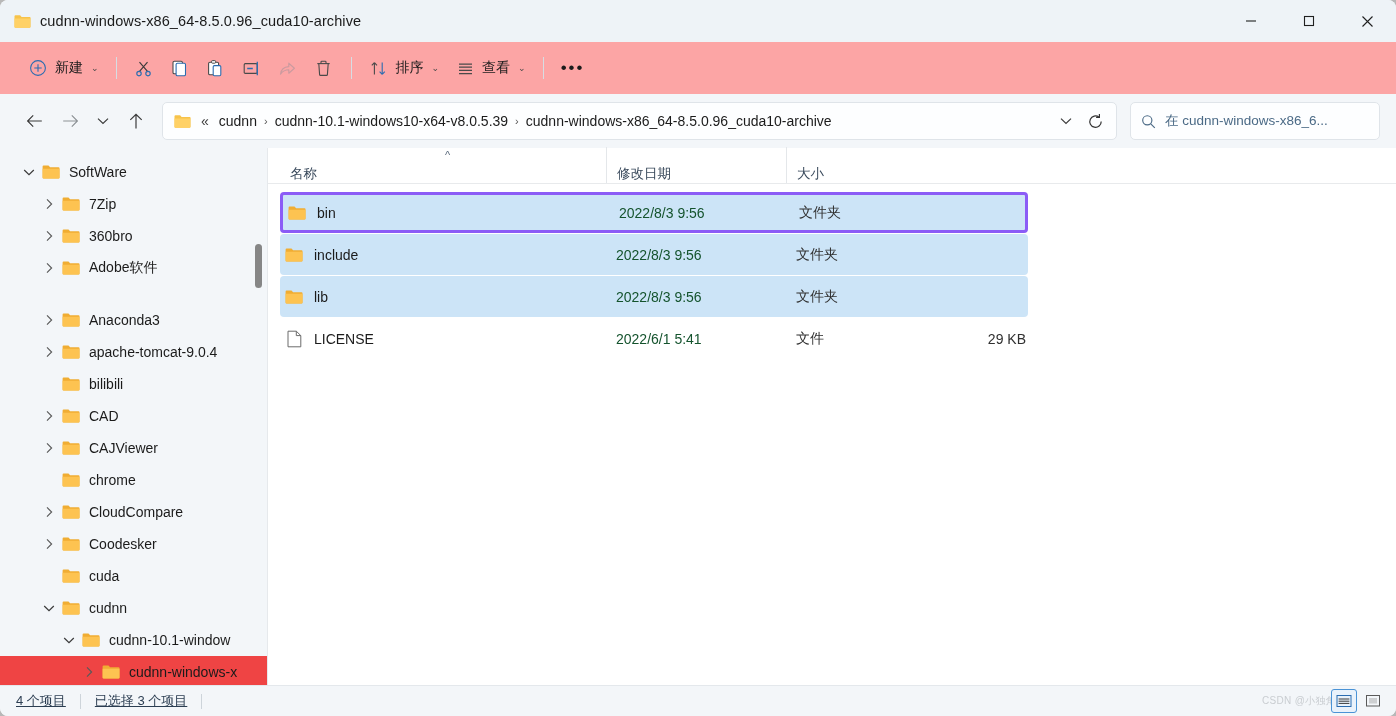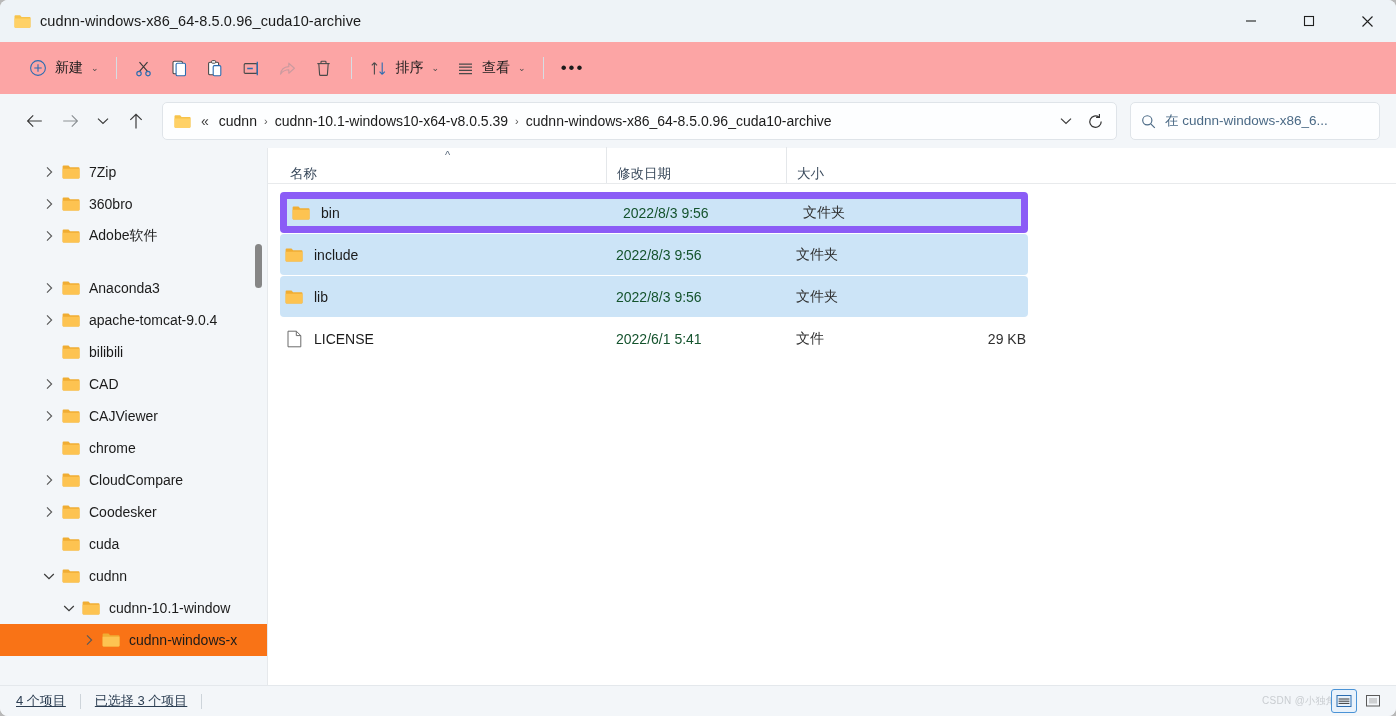--- a/index.html
+++ b/index.html
@@ -104,21 +104,21 @@
     background: #f3f6f9;
     position: relative;
     overflow: hidden;
     padding-top: 8px;
   }
   .tree-item {
     height: 32px; display: flex; align-items: center;
     font-size: 14px; color: #1b1b1b; white-space: nowrap;
     padding-right: 4px;
   }
-  .tree-item.selected { background: #f97316; }
+  .tree-item.selected { background: #ef4444; }
   .twisty {
     width: 22px; flex: 0 0 22px; display: flex; align-items: center; justify-content: center;
     color: #5a5a5a; font-size: 10px;
   }
   .tree-folder { width: 22px; flex: 0 0 22px; display: flex; align-items: center; justify-content:center; margin-right: 7px; }
   .sb-scroll {
     position: absolute; right: 6px; top: 0;
     width: 7px; height: 100%;
   }
   .sb-thumb {
@@ -151,21 +151,21 @@
     font-size: 11px; color: #5a6a7c;
   }
   .rows { flex: 1 1 auto; padding: 8px 0 0 12px; overflow: hidden; }
   .row {
     height: 41px; display: flex; align-items: center;
     font-size: 14px; color: #1b1b1b;
     border-radius: 4px; margin-bottom: 1px;
     width: 748px;
   }
   .row.selected { background: #cce4f7; }
-  .row.focused { border: 7px solid #8b5cf6; }
+  .row.focused { border: 3px solid #8b5cf6; }
   .cell { padding-left: 10px; white-space: nowrap; overflow: hidden; }
   .cell-name { width: 326px; flex: 0 0 326px; display: flex; align-items: center; gap: 10px; padding-left: 4px;}
   .cell-date { width: 180px; flex: 0 0 180px; color: #14532d; }
   .cell-type { width: 150px; flex: 0 0 150px; color: #303030; }
   .cell-size { width: 96px;  flex: 0 0 96px; color: #303030; text-align: right; padding-right: 6px; padding-left: 0; }
 
   
   .statusbar {
     height: 31px; flex: 0 0 31px;
     background: #f3f6f9;
@@ -379,20 +379,34 @@
         </svg>
       </span>
       <span class="search-ph">在 cudnn-windows-x86_6...</span>
     </div>
   </div>
 
   <div class="body">
 
     <div class="sidebar">
       <div id="tree-container">
+          <div class="tree-item" style="padding-left: 18px;">
+            <span class="twisty">
+              <svg width="12" height="9" viewBox="0 0 12 9">
+                <path d="M1.2 2L6 6.7 10.8 2" stroke="#3a3a3a" stroke-width="1.2" fill="none"></path>
+              </svg>
+            </span>
+            <span class="tree-folder">
+              <svg width="18" height="16" viewBox="0 0 18 16">
+                <path d="M0.6 2.6a1 1 0 0 1 1-1h4.9l1.6 1.7h8.4a1 1 0 0 1 1 1v9.3a1 1 0 0 1-1 1H1.6a1 1 0 0 1-1-1z" fill="#f0ad33"></path>
+                <path d="M0.6 4.8h16.9v8.8a1 1 0 0 1-1 1H1.6a1 1 0 0 1-1-1z" fill="#fdc351"></path>
+              </svg>
+            </span>
+            <span>SoftWare</span>
+          </div>
           <div class="tree-item" style="padding-left: 38px;">
             <span class="twisty">
               <svg width="9" height="12" viewBox="0 0 9 12">
                 <path d="M2 1.4L6.6 6 2 10.6" stroke="#5a5a5a" stroke-width="1.15" fill="none"></path>
               </svg>
             </span>
             <span class="tree-folder">
               <svg width="18" height="16" viewBox="0 0 18 16">
                 <path d="M0.6 2.6a1 1 0 0 1 1-1h4.9l1.6 1.7h8.4a1 1 0 0 1 1 1v9.3a1 1 0 0 1-1 1H1.6a1 1 0 0 1-1-1z" fill="#f0ad33"></path>
                 <path d="M0.6 4.8h16.9v8.8a1 1 0 0 1-1 1H1.6a1 1 0 0 1-1-1z" fill="#fdc351"></path>

